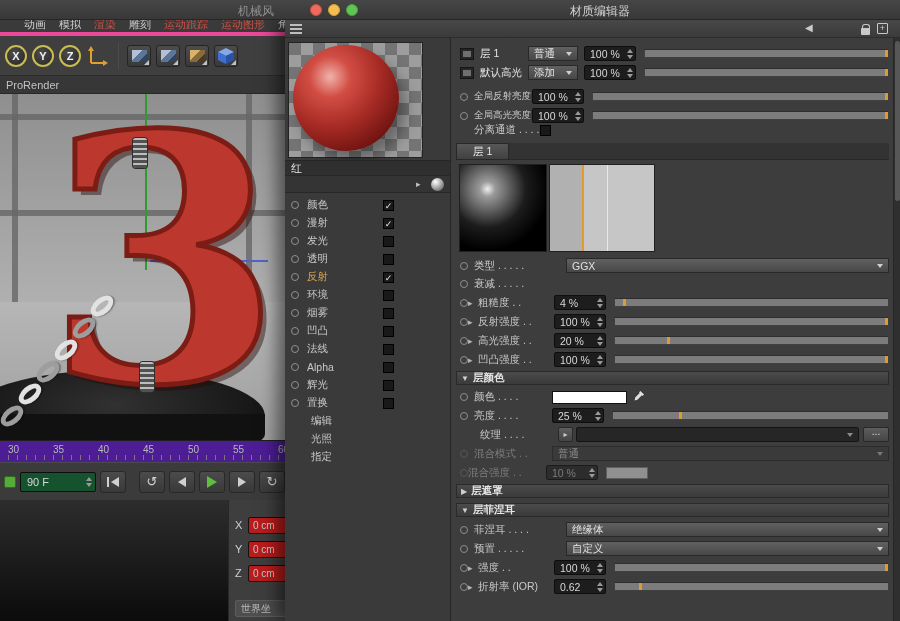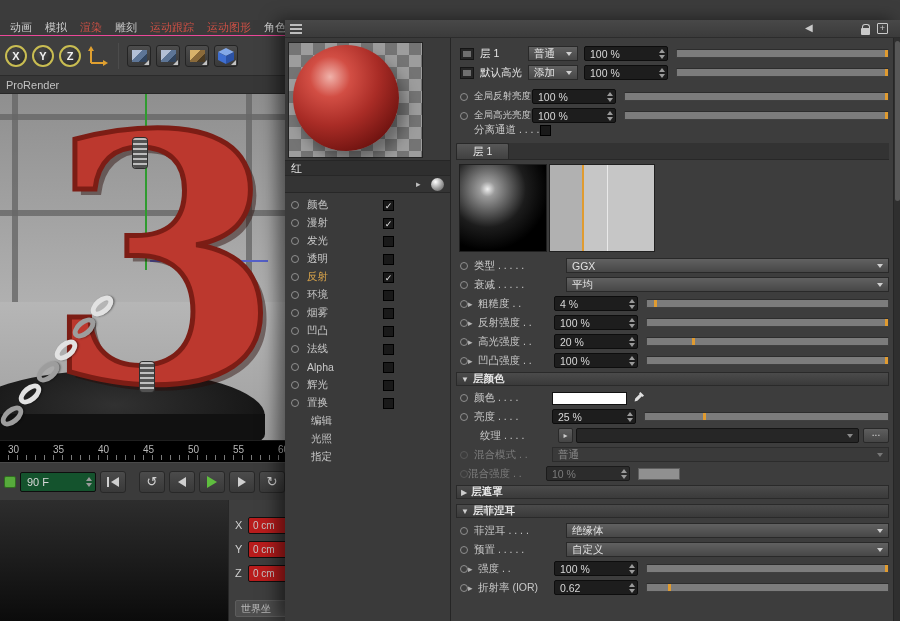--- a/index.html
+++ b/index.html
@@ -13,21 +13,21 @@
   .back-title{position:absolute;left:238px;top:3px;color:#8f8f8f;font-size:12px}
   .win-title{position:absolute;left:520px;top:3px;width:160px;text-align:center;color:#d2d2d2;font-size:12px}
   .tl{position:absolute;top:4px;width:12px;height:12px;border-radius:50%}
   .tl.r{left:310px;background:#ed6a5e;border:1px solid #c9503f}
   .tl.y{left:328px;background:#f5bf4f;border:1px solid #d3a03b}
   .tl.g{left:346px;background:#61c554;border:1px solid #4ba33c}
 
   
   .leftwin{position:absolute;left:0;top:20px;width:285px;height:601px;background:#3c3c3c;overflow:hidden}
   .menubar{position:absolute;left:0;top:0;width:100%;height:16px;background:#3a3a3a;
-    border-bottom:1px solid #ec4899;display:flex;align-items:flex-start;gap:13px;padding-left:10px}
+    border-bottom:4px solid #ec4899;display:flex;align-items:flex-end;gap:13px;padding-left:24px}
   .menubar span{font-size:11px;color:#cfcfcf;white-space:nowrap}
   .menubar span.hl{color:#cf5045}
   .tools{position:absolute;left:0;top:16px;width:100%;height:40px;background:#3f3f3f;
     border-bottom:1px solid #2b2b2b;display:flex;align-items:center;gap:5px;padding-left:5px}
   .axl{width:22px;height:22px;border-radius:50%;flex:none;
     background:radial-gradient(circle at 40% 35%,#4d4d4d,#242424);border:2px solid #c9bd52;
     color:#f2f2f2;font-weight:bold;font-size:11px;display:flex;align-items:center;justify-content:center}
   .tsep{width:1px;height:26px;background:#2d2d2d;border-right:1px solid #4c4c4c;margin:0 3px}
   .rb{width:24px;height:22px;background:linear-gradient(#4d4d4d,#393939);border:1px solid #242424;
     border-radius:3px;display:flex;align-items:center;justify-content:center;position:relative;flex:none}
@@ -51,21 +51,21 @@
   .num3{position:absolute;left:28px;top:2px;width:272px;height:344px;text-align:center;
     font-family:"DejaVu Serif","Liberation Serif",serif;font-weight:bold;font-size:340px;line-height:330px;
     color:#bc382e;-webkit-text-stroke:5px #7c1d15;text-shadow:6px 6px 0 rgba(40,8,4,.45)}
   .spring{position:absolute;width:14px;height:30px;border-radius:3px;box-shadow:0 0 0 1px #2e2e2e;
     background:repeating-linear-gradient(180deg,#bdbdbd 0 2px,#515151 2px 5px)}
   .chain{position:absolute;width:26px;height:16px;border:5px solid #e2e2e2;border-radius:50%;
     transform:rotate(-40deg);box-shadow:1px 1px 2px rgba(0,0,0,.45)}
   .chain.alt{border-color:#9d9d9d}
 
   
-  .ruler{position:absolute;left:0;top:420px;width:100%;height:22px;background:#000000;border-top:1px solid #1f1f1f}
+  .ruler{position:absolute;left:0;top:420px;width:100%;height:22px;background:#4c1d95;border-top:1px solid #1f1f1f}
   .ruler .num{position:absolute;top:3px;font-size:10px;color:#b8b8b8}
   .ruler .ticks{position:absolute;left:8px;right:0;bottom:2px;height:5px;
     background:repeating-linear-gradient(90deg,#7a7a7a 0 1px,transparent 1px 9px)}
 
   
   .transport{position:absolute;left:0;top:442px;width:100%;height:38px;background:#3b3b3b;
     border-top:1px solid #4a4a4a;display:flex;align-items:center;gap:4px;padding-left:4px}
   .keychip{width:12px;height:12px;border-radius:2px;background:#57aa3c;border:1px solid #2f6b1f;flex:none}
   .framefield{width:76px;height:20px;background:#14532d;border:1px solid #0e0e0e;border-radius:2px;
     display:flex;align-items:center;padding:0 3px 0 6px;color:#d8d8d8;flex:none}
@@ -122,21 +122,21 @@
   .ch .dot{margin-right:8px}
   .ch .clbl{flex:none;color:#c9c9c9;font-size:10.5px}
   .ch .clbl.act{color:#d9a44a}
   .ch .cb{margin-left:auto;margin-right:50px}
   .ch.page .clbl{margin-left:20px}
 
   
   .dot{width:8px;height:8px;border:1px solid #8f8f8f;border-radius:50%;flex:none}
   .cb{width:11px;height:11px;background:#191919;border:1px solid #000;color:#e8e8e8;
     font-size:9px;line-height:10px;text-align:center;flex:none}
-  .vf{display:flex;align-items:center;height:15px;width:84px;flex:none;background:#1d1d1d;
+  .vf{display:flex;align-items:center;height:15px;width:52px;flex:none;background:#1d1d1d;
     border:1px solid #0d0d0d;border-radius:2px;color:#d8d8d8;padding:0 2px 0 5px;font-size:10.5px}
   .vf span{flex:1;white-space:nowrap;overflow:hidden}
   .stp{display:flex;flex-direction:column;gap:2px;margin-left:2px;flex:none}
   .stp i{width:0;height:0;border-left:3px solid transparent;border-right:3px solid transparent}
   .stp .up{border-bottom:4px solid #9a9a9a}
   .stp .dn{border-top:4px solid #9a9a9a}
   .dd{display:flex;align-items:center;height:15px;background:linear-gradient(#616161,#474747);
     border:1px solid #292929;border-radius:0;color:#e2e2e2;padding:0 5px;font-size:10.5px}
   .dd .da{margin-left:auto;width:0;height:0;border-left:3.5px solid transparent;
     border-right:3.5px solid transparent;border-top:4px solid #cfcfcf}
@@ -186,20 +186,27 @@
   .dd.off{background:#3a3a3a;color:#8a8a8a;border-color:#2c2c2c}
   .dd.off .da{border-top-color:#777}
   .scrollbar{position:absolute;right:0;top:18px;width:7px;height:583px;background:#2f2f2f;border-left:1px solid #262626}
   .scrollbar .thumb{position:absolute;left:1px;top:3px;width:5px;height:160px;background:#575757;border-radius:3px}
 </style>
 </head>
 <body>
 
 <div id="app">
 
+  <div class="titlebar">
+    <span class="back-title">机械风</span>
+    <span class="tl r"></span>
+    <span class="tl y"></span>
+    <span class="tl g"></span>
+    <span class="win-title">材质编辑器</span>
+  </div>
 
   <div class="leftwin">
 
     <div class="menubar">
       <span>动画</span>
       <span>模拟</span>
       <span class="hl">渲染</span>
       <span>雕刻</span>
       <span class="hl">运动跟踪</span>
       <span class="hl">运动图形</span>
@@ -523,24 +530,20 @@
         <span class="lbl w92">类型 . . . . .</span>
         <div class="dd grow">
             <span>GGX</span>
             <div class="da"></div>
           </div>
       </div>
 
       <div class="r">
         <div class="dot"></div>
         <span class="lbl w92">衰减 . . . . .</span>
-        <div class="dd grow">
-            <span>平均</span>
-            <div class="da"></div>
-          </div>
       </div>
 
       <div class="r">
         <div class="dot"></div>
         <span class="exp">▸</span>
         <span class="lbl" style="width:76px">粗糙度 . .</span>
         <div class="vf">
             <span>4 %</span>
             <div class="stp">
               <i class="up"></i>

